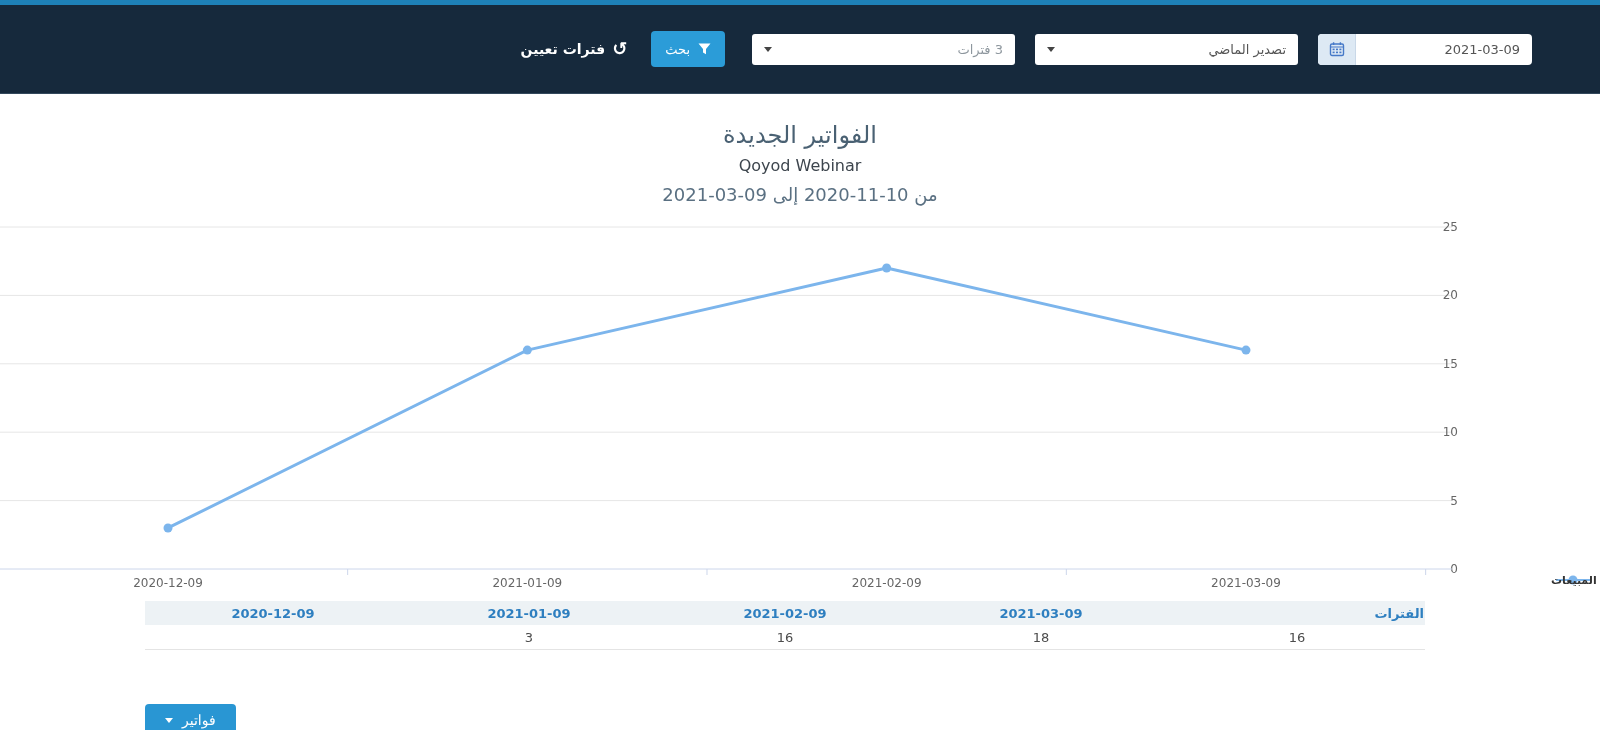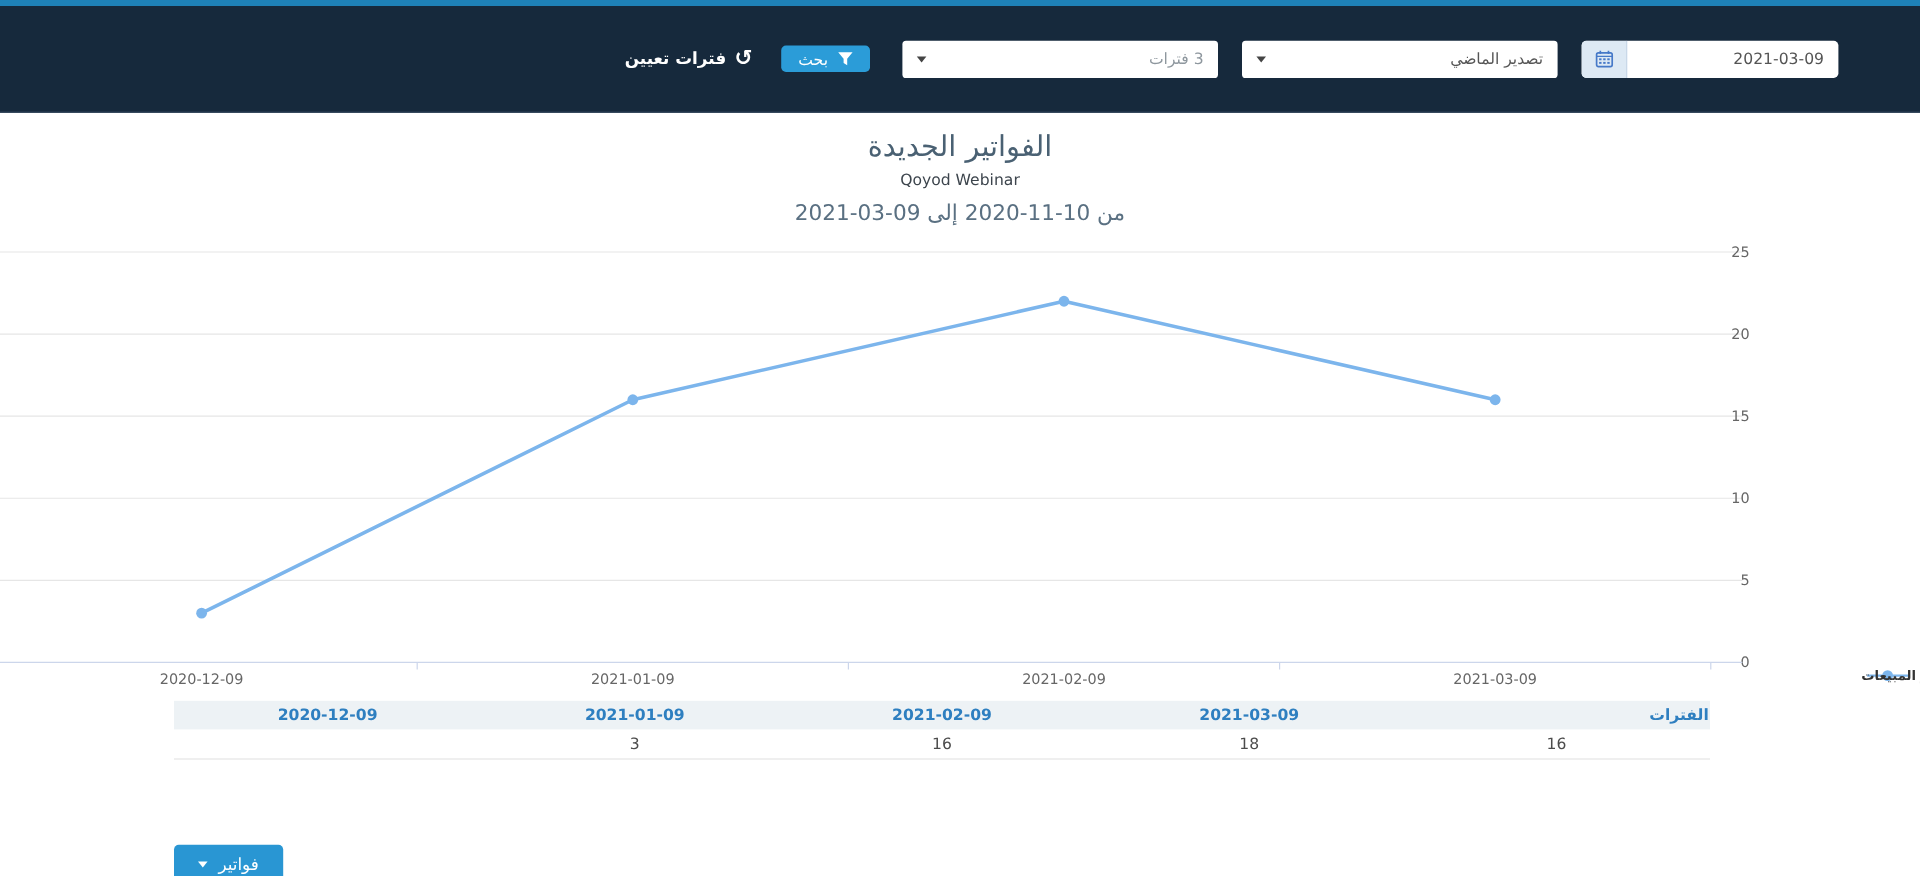--- a/index.html
+++ b/index.html
@@ -19,29 +19,29 @@
   .date-addon { width:38px; background:#dde9f4; border-right:1px solid #c9d8e8; display:flex; align-items:center; justify-content:center; cursor:pointer; }
   .select {
     width:263px; height:31px; background:#fff; border-radius:3px;
     display:flex; align-items:center; justify-content:space-between;
     padding:0 12px; font-size:13px; color:#555; cursor:pointer;
   }
   .select .muted { color:#8e979e; }
   .caret { width:0; height:0; border-left:4px solid transparent; border-right:4px solid transparent; border-top:5px solid #444; }
   .caret.white { border-top-color:#fff; }
   .btn-search {
-    height:22px; padding:0 14px; margin-right:7px; background:#2b9cd8; border:none; border-radius:4px;
+    height:36px; padding:0 14px; margin-right:7px; background:#2b9cd8; border:none; border-radius:4px;
     color:#fff; font-size:13px; display:flex; align-items:center; gap:8px; cursor:pointer;
   }
   .reset { display:flex; align-items:center; gap:7px; color:#fff; font-size:14px; font-weight:600; cursor:pointer; margin-right:4px; }
   .reset-icon { font-size:18px; font-weight:700; line-height:1; }
   
-  .chart-head { text-align:center; margin-top:14px; }
+  .chart-head { text-align:center; margin-top:27px; }
   .chart-title { font-size:24px; font-weight:400; color:#4a6173; }
-  .chart-sub { font-size:13px; color:#3d454d; margin-top:7px; }
+  .chart-sub { font-size:16px; color:#3d454d; margin-top:7px; }
   .chart-range { font-size:18px; color:#5a7082; margin-top:9px; }
   
   svg.chart { display:block; margin-top:14px; }
   
   .data-table { margin:0 175px 0 145px; direction:rtl; }
   .trow { display:grid; grid-template-columns:repeat(5,1fr); }
   .trow.head { background:#edf2f5; }
   .trow.vals { background:#fff; border-bottom:1px solid #e4e4e4; }
   .cell { height:24px; display:flex; align-items:center; justify-content:center; font-size:13px; }
   .trow.head .cell { color:#2e7fc0; font-weight:600; }

